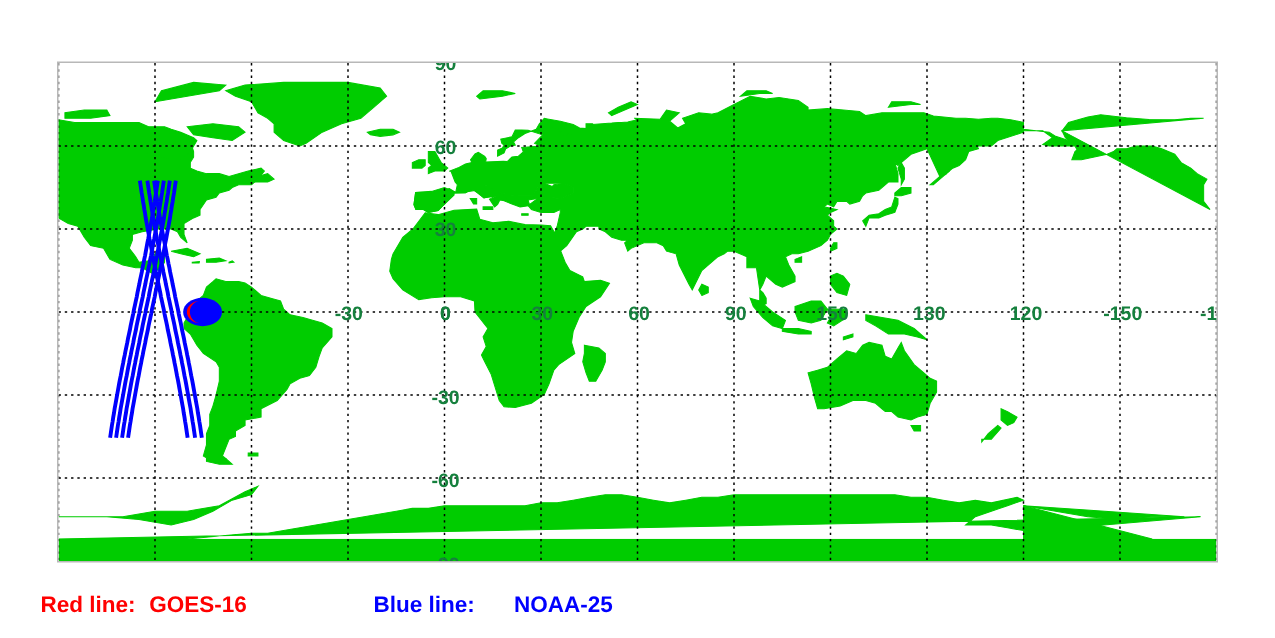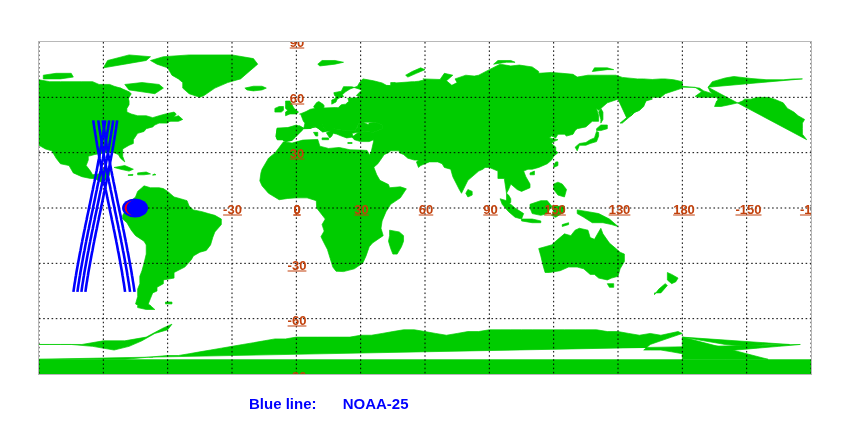--- a/index.html
+++ b/index.html
@@ -14,23 +14,23 @@
   #map-frame{position:absolute;left:38px;top:41px;width:774px;height:334px;
              background:#ffffff;border:1px solid #b8b8b8;box-sizing:border-box;
              overflow:hidden;}
   #land-layer{position:absolute;left:0;top:0;width:100%;height:100%;}
   #grid-layer{position:absolute;left:0;top:0;width:100%;height:100%;}
   #track-layer{position:absolute;left:0;top:0;width:100%;height:100%;}
   #label-layer{position:absolute;left:0;top:0;width:100%;height:100%;}
 
   .axis-label{position:absolute;
               font-family:"Liberation Sans",sans-serif;
-              font-size:13px;font-weight:bold;color:#c2410c;
+              font-size:13px;font-weight:bold;color:#15803d;
               white-space:nowrap;line-height:1;
-              transform:translate(-50%,-50%);text-decoration:underline;}
+              transform:translate(-50%,-50%);}
 
   
   #legend{position:absolute;left:0;top:393px;width:850px;height:32px;}
   .legend-item{position:absolute;top:0;
                font-family:"Liberation Sans",sans-serif;
                font-size:15px;font-weight:bold;white-space:nowrap;line-height:22px;}
   #legend-red{left:27px;}
   #legend-blue{left:249px;}
   #legend-epoch{left:457px;}
   .lg-key{}
@@ -130,33 +130,37 @@
                  A 9.5 7.5 0 1 1 95.3 159.5 Z" fill="#ff0000"></path>
       </svg>
     <div id="label-layer">
         <div class="axis-label" style="left:193.5px;top:167px;">-30</div>
         <div class="axis-label" style="left:258px;top:167px;">0</div>
         <div class="axis-label" style="left:322.5px;top:167px;">30</div>
         <div class="axis-label" style="left:387px;top:167px;">60</div>
         <div class="axis-label" style="left:451.50000000000006px;top:167px;">90</div>
         <div class="axis-label" style="left:516px;top:167px;">150</div>
         <div class="axis-label" style="left:580.5px;top:167px;">130</div>
-        <div class="axis-label" style="left:645px;top:167px;">180</div>
+        <div class="axis-label" style="left:645px;top:167px;">120</div>
         <div class="axis-label" style="left:709.5px;top:167px;">-150</div>
         <div class="axis-label" style="left:774px;top:167px;">-120</div>
         <div class="axis-label" style="left:258px;top:0px;">90</div>
         <div class="axis-label" style="left:258px;top:55.666666666666664px;">60</div>
         <div class="axis-label" style="left:258px;top:111.33333333333333px;">30</div>
         <div class="axis-label" style="left:258px;top:167px;">0</div>
         <div class="axis-label" style="left:258px;top:222.66666666666666px;">-30</div>
         <div class="axis-label" style="left:258px;top:278.33333333333337px;text-align:center;">-60</div>
         <div class="axis-label" style="left:258px;top:334px;">-90</div>
       </div>
   </div>
 
   <div id="legend">
+    <div class="legend-item" id="legend-red" style="color: rgb(255, 0, 0);">
+      <span class="lg-key" style="margin-right: 5px;">Red line:</span>
+      <span class="lg-val">GOES-16</span>
+    </div>
     <div class="legend-item" id="legend-blue" style="color: rgb(0, 0, 255);">
       <span class="lg-key" style="margin-right: 22px;">Blue line:</span>
       <span class="lg-val">NOAA-25</span>
     </div>
   </div>
 
 </div>
 
 </body></html>

